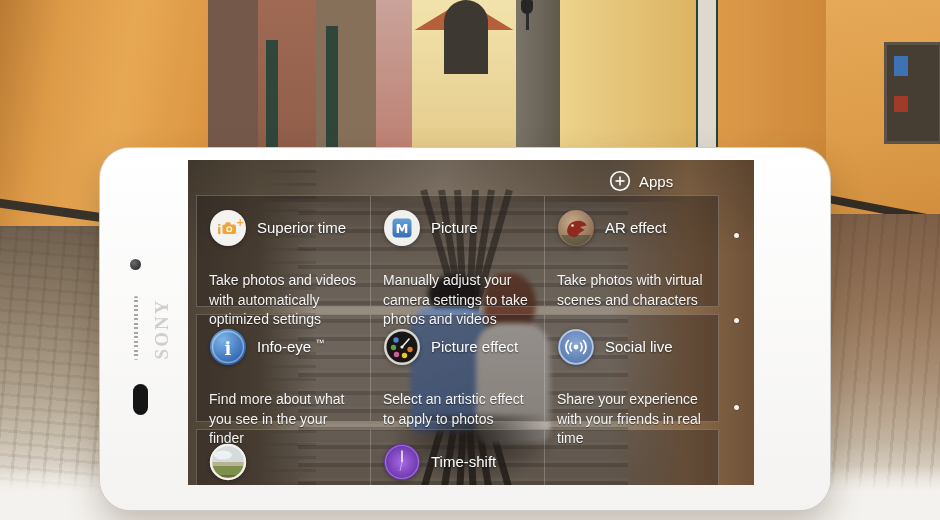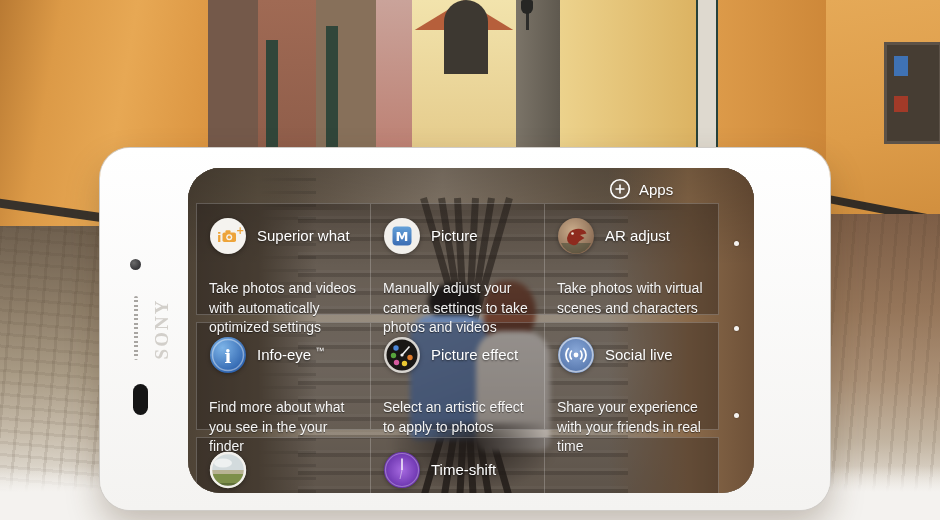--- a/index.html
+++ b/index.html
@@ -58,22 +58,22 @@
   .cam-dot{left:30px;top:111px;width:11px;height:11px;border-radius:50%;
     background:radial-gradient(circle at 35% 35%,#6a6a6a,#3c3c3e 60%,#2c2c2e);}
   .speaker{left:34px;top:148px;width:4px;height:64px;border-radius:2px;
     background:repeating-linear-gradient(180deg,#a8a5a1 0 2px,transparent 2px 4.5px);}
   .brand{left:22px;top:170px;width:80px;height:22px;transform:rotate(-90deg);
     text-align:center;font-family:"Liberation Serif",serif;font-weight:bold;font-size:19px;
     letter-spacing:2px;color:#d2cfca;}
   .led-pill{left:33px;top:236px;width:15px;height:31px;border-radius:8px;background:#151515;}
 
   
-  .screen{left:88px;top:20px;width:566px;height:325px;overflow:hidden;background:#8a8177;
-    box-shadow:inset 0 0 0 1px rgba(0,0,0,.35);border-radius:32px;}
+  .screen{left:88px;top:12px;width:566px;height:325px;overflow:hidden;background:#8a8177;
+    box-shadow:inset 0 0 0 1px rgba(0,0,0,.35);}
   .sp-base{inset:0;background:linear-gradient(180deg,#6a5d4e 0%,#897c6c 18%,#958a7c 40%,#9a9083 60%,#8f8476 80%,#837768 100%);}
   .sp-left{left:0;top:0;width:128px;height:100%;
     background:linear-gradient(90deg,#4e4336 0%,#5f5343 55%,rgba(95,83,67,0) 100%),
       repeating-linear-gradient(0deg,rgba(0,0,0,.12) 0 3px,transparent 3px 13px);}
   .sp-right{right:0;top:0;width:146px;height:100%;
     background:linear-gradient(270deg,#6e5138 0%,#8a6a4a 45%,rgba(138,106,74,0) 100%);}
   .sp-topband{left:0;top:0;width:566px;height:42px;opacity:.9;
     background:linear-gradient(90deg,#4a4035,#6e6152 25%,#8c7f70 45%,#6b5c4b 70%,#55483a 100%);}
   .sp-sleepers{left:110px;top:40px;width:330px;height:285px;
     background:repeating-linear-gradient(0deg,rgba(20,15,10,.18) 0 4px,rgba(255,255,255,.05) 4px 7px,transparent 7px 18px);}
@@ -190,21 +190,21 @@
           <div class="cell-head">
             <svg class="icon" viewBox="0 0 38 38">
               <circle cx="19" cy="19" r="18" fill="#f5f3ef"></circle>
               <text x="8" y="24.5" font-size="13" font-weight="bold" fill="#eda43a" font-family="DejaVu Sans, sans-serif">i</text>
               <rect x="16.5" y="13.2" width="5" height="3" rx="1" fill="#eda43a"></rect>
               <rect x="13.5" y="15.5" width="13.5" height="9.5" rx="1.8" fill="#eda43a"></rect>
               <circle cx="20.2" cy="20.2" r="3" fill="#f5f3ef"></circle>
               <circle cx="20.2" cy="20.2" r="1.6" fill="#eda43a"></circle>
               <text x="27" y="16.5" font-size="10" font-weight="bold" fill="#eda43a" font-family="DejaVu Sans, sans-serif">+</text>
             </svg>
-            <div class="t-label">Superior what</div>
+            <div class="t-label">Superior time</div>
           </div>
           <div class="t-desc">Take photos and videos with automatically optimized settings</div>
         </div>
         <div class="cell">
           <div class="cell-head">
             <svg class="icon" viewBox="0 0 38 38">
               <defs>
                   <linearGradient id="gM" x1="0" y1="0" x2="0" y2="1">
                 <stop offset="0" stop-color="#63a0d8"></stop>
                     <stop offset="1" stop-color="#3b6db4"></stop>
@@ -225,21 +225,21 @@
                   <radialGradient id="gAR" cx="0.4" cy="0.35" r="0.8">
                 <stop offset="0" stop-color="#c9ab8a"></stop>
                     <stop offset="1" stop-color="#7e5f49"></stop>
               </radialGradient>
                 </defs>
               <circle cx="19" cy="19" r="18" fill="url(#gAR)"></circle>
               <path d="M4 26 a16 16 0 0 0 30 0 z" fill="rgba(45,60,42,0.45)"></path>
               <path d="M10 21 q1.5 -8 9 -9 q8 -1 10.5 4.5 l-6.5 1.5 4.5 3 -5.5 3.5 q-2 4.5 -6.5 3.5 q-5.5 -1.5 -5.5 -7z" fill="#8e2b1e"></path>
               <circle cx="15.5" cy="16.5" r="1.3" fill="#f0e8dc"></circle>
             </svg>
-            <div class="t-label">AR adjust</div>
+            <div class="t-label">AR effect</div>
           </div>
           <div class="t-desc">Take photos with virtual scenes and characters</div>
         </div>
       </div>
 
       <div class="row row2">
         <div class="cell">
           <div class="cell-head">
             <svg class="icon" viewBox="0 0 38 38">
               <defs>

